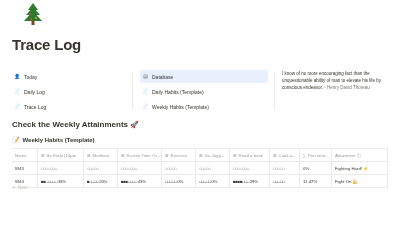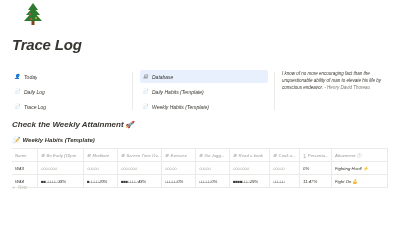--- a/index.html
+++ b/index.html
@@ -3,21 +3,21 @@
 <meta charset="utf-8">
 <style>
   html,body{margin:0;padding:0;}
   body{
     width:400px;height:236px;
     background:#ffffff;
     font-family:"Liberation Sans", sans-serif;
     color:#37352f;
     overflow:hidden;
   }
-  .page{position:relative;width:400px;height:236px;font-style:italic;}
+  .page{position:relative;width:400px;height:236px;}
 
   
   .cover{position:absolute;left:0;top:0;width:400px;height:24px;background:#ffffff;}
   .tree-icon{position:absolute;left:20px;top:2px;width:26px;height:24px;}
 
   .page-title{
     position:absolute;left:12px;top:36px;
     font-size:15px;font-weight:bold;letter-spacing:-0.2px;color:#37352f;
   }
 
@@ -163,21 +163,21 @@
 
     <div class="col col-c">
       <div class="quote">
         <span>I know of no more encouraging fact than the unquestionable ability of man to elevate his life by conscious endeavor.</span>
         <span class="attrib">- Henry David Thoreau</span>
       </div>
     </div>
   </div>
 
   <div class="h2">
-    <span>Check the Weekly Attainment </span><span class="emoji">🚀</span>
+    <span>Check the Weekly Attainments </span><span class="emoji">🚀</span>
   </div>
 
   <div class="db-title">
     <span class="dbico">📝</span>
     <span>Weekly Habits (Template)</span>
   </div>
 
   <div class="tbl">
     <div class="tr">
       <div class="th c0">

